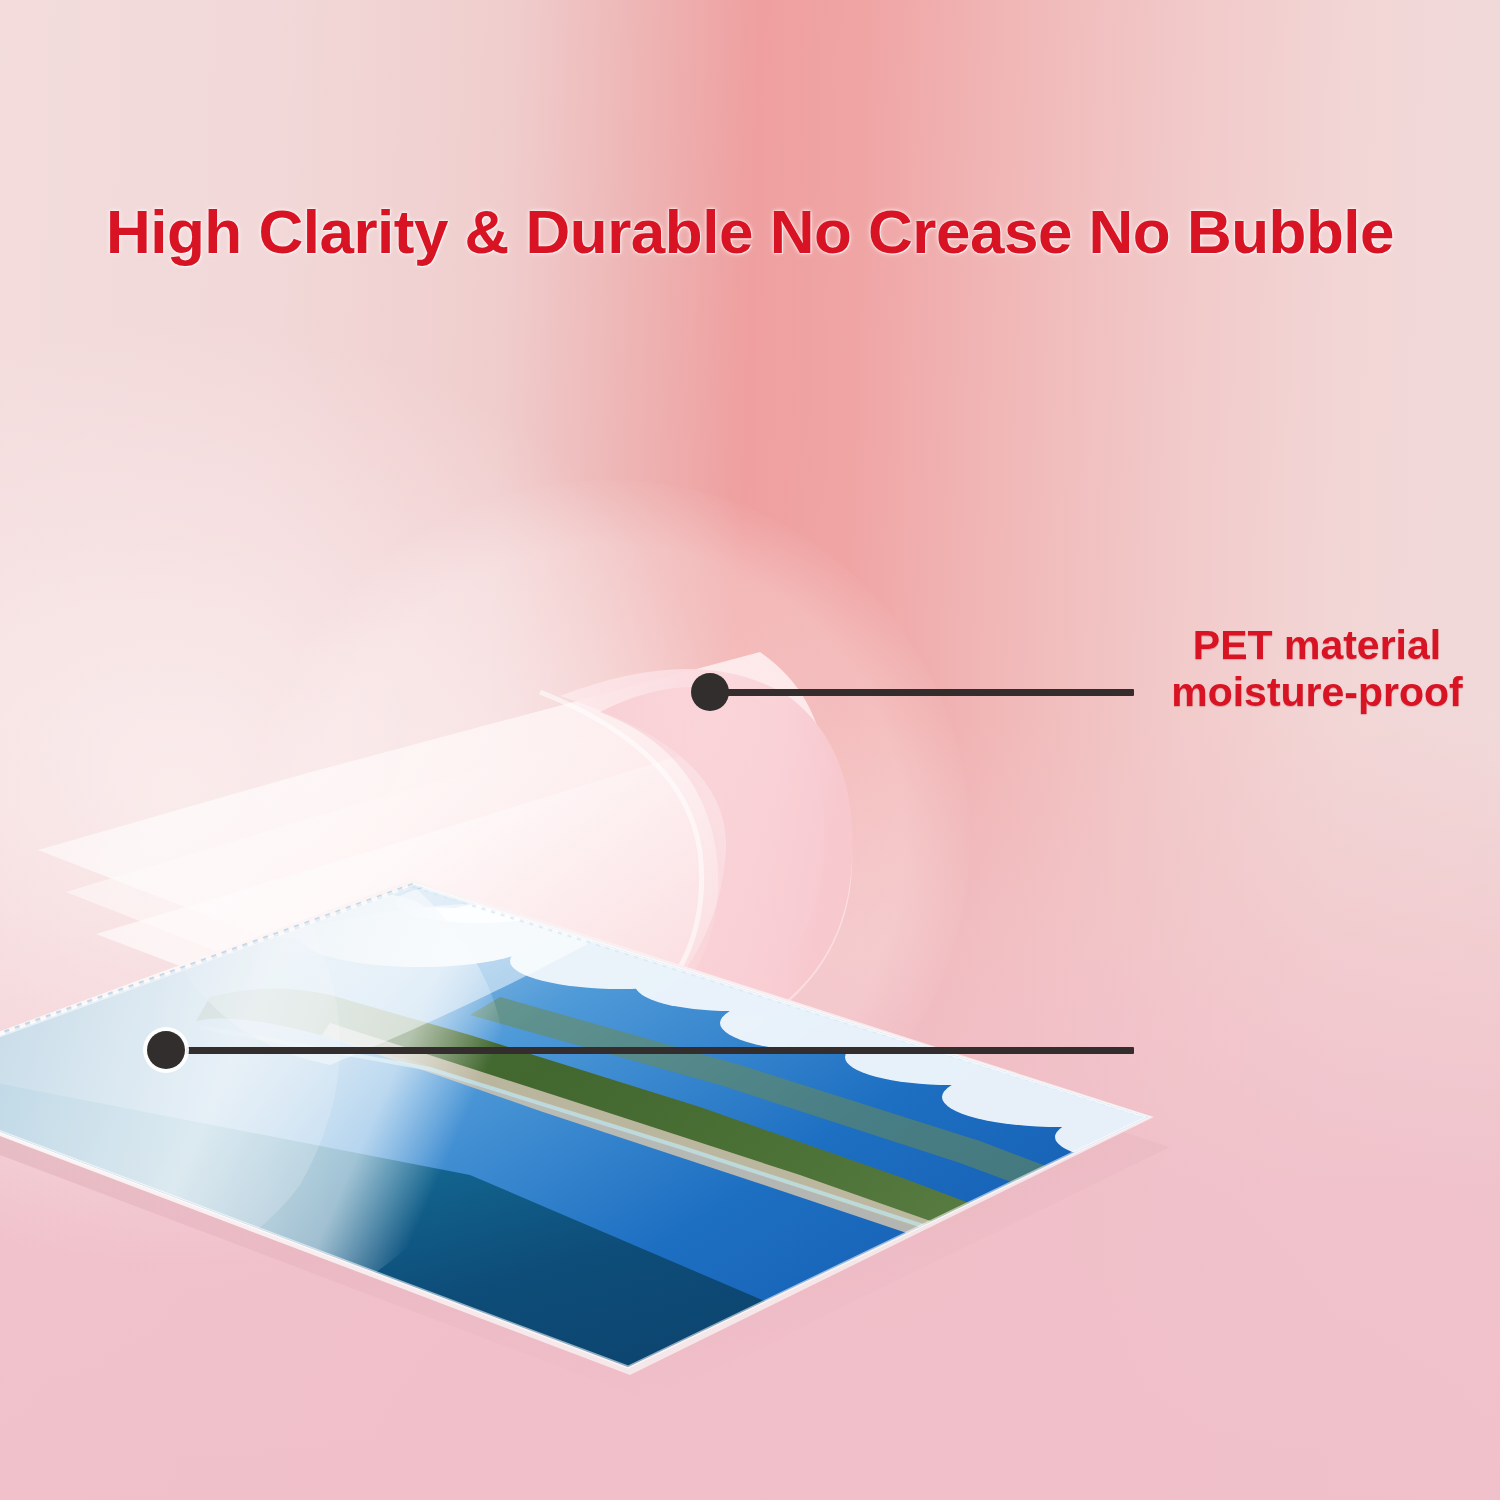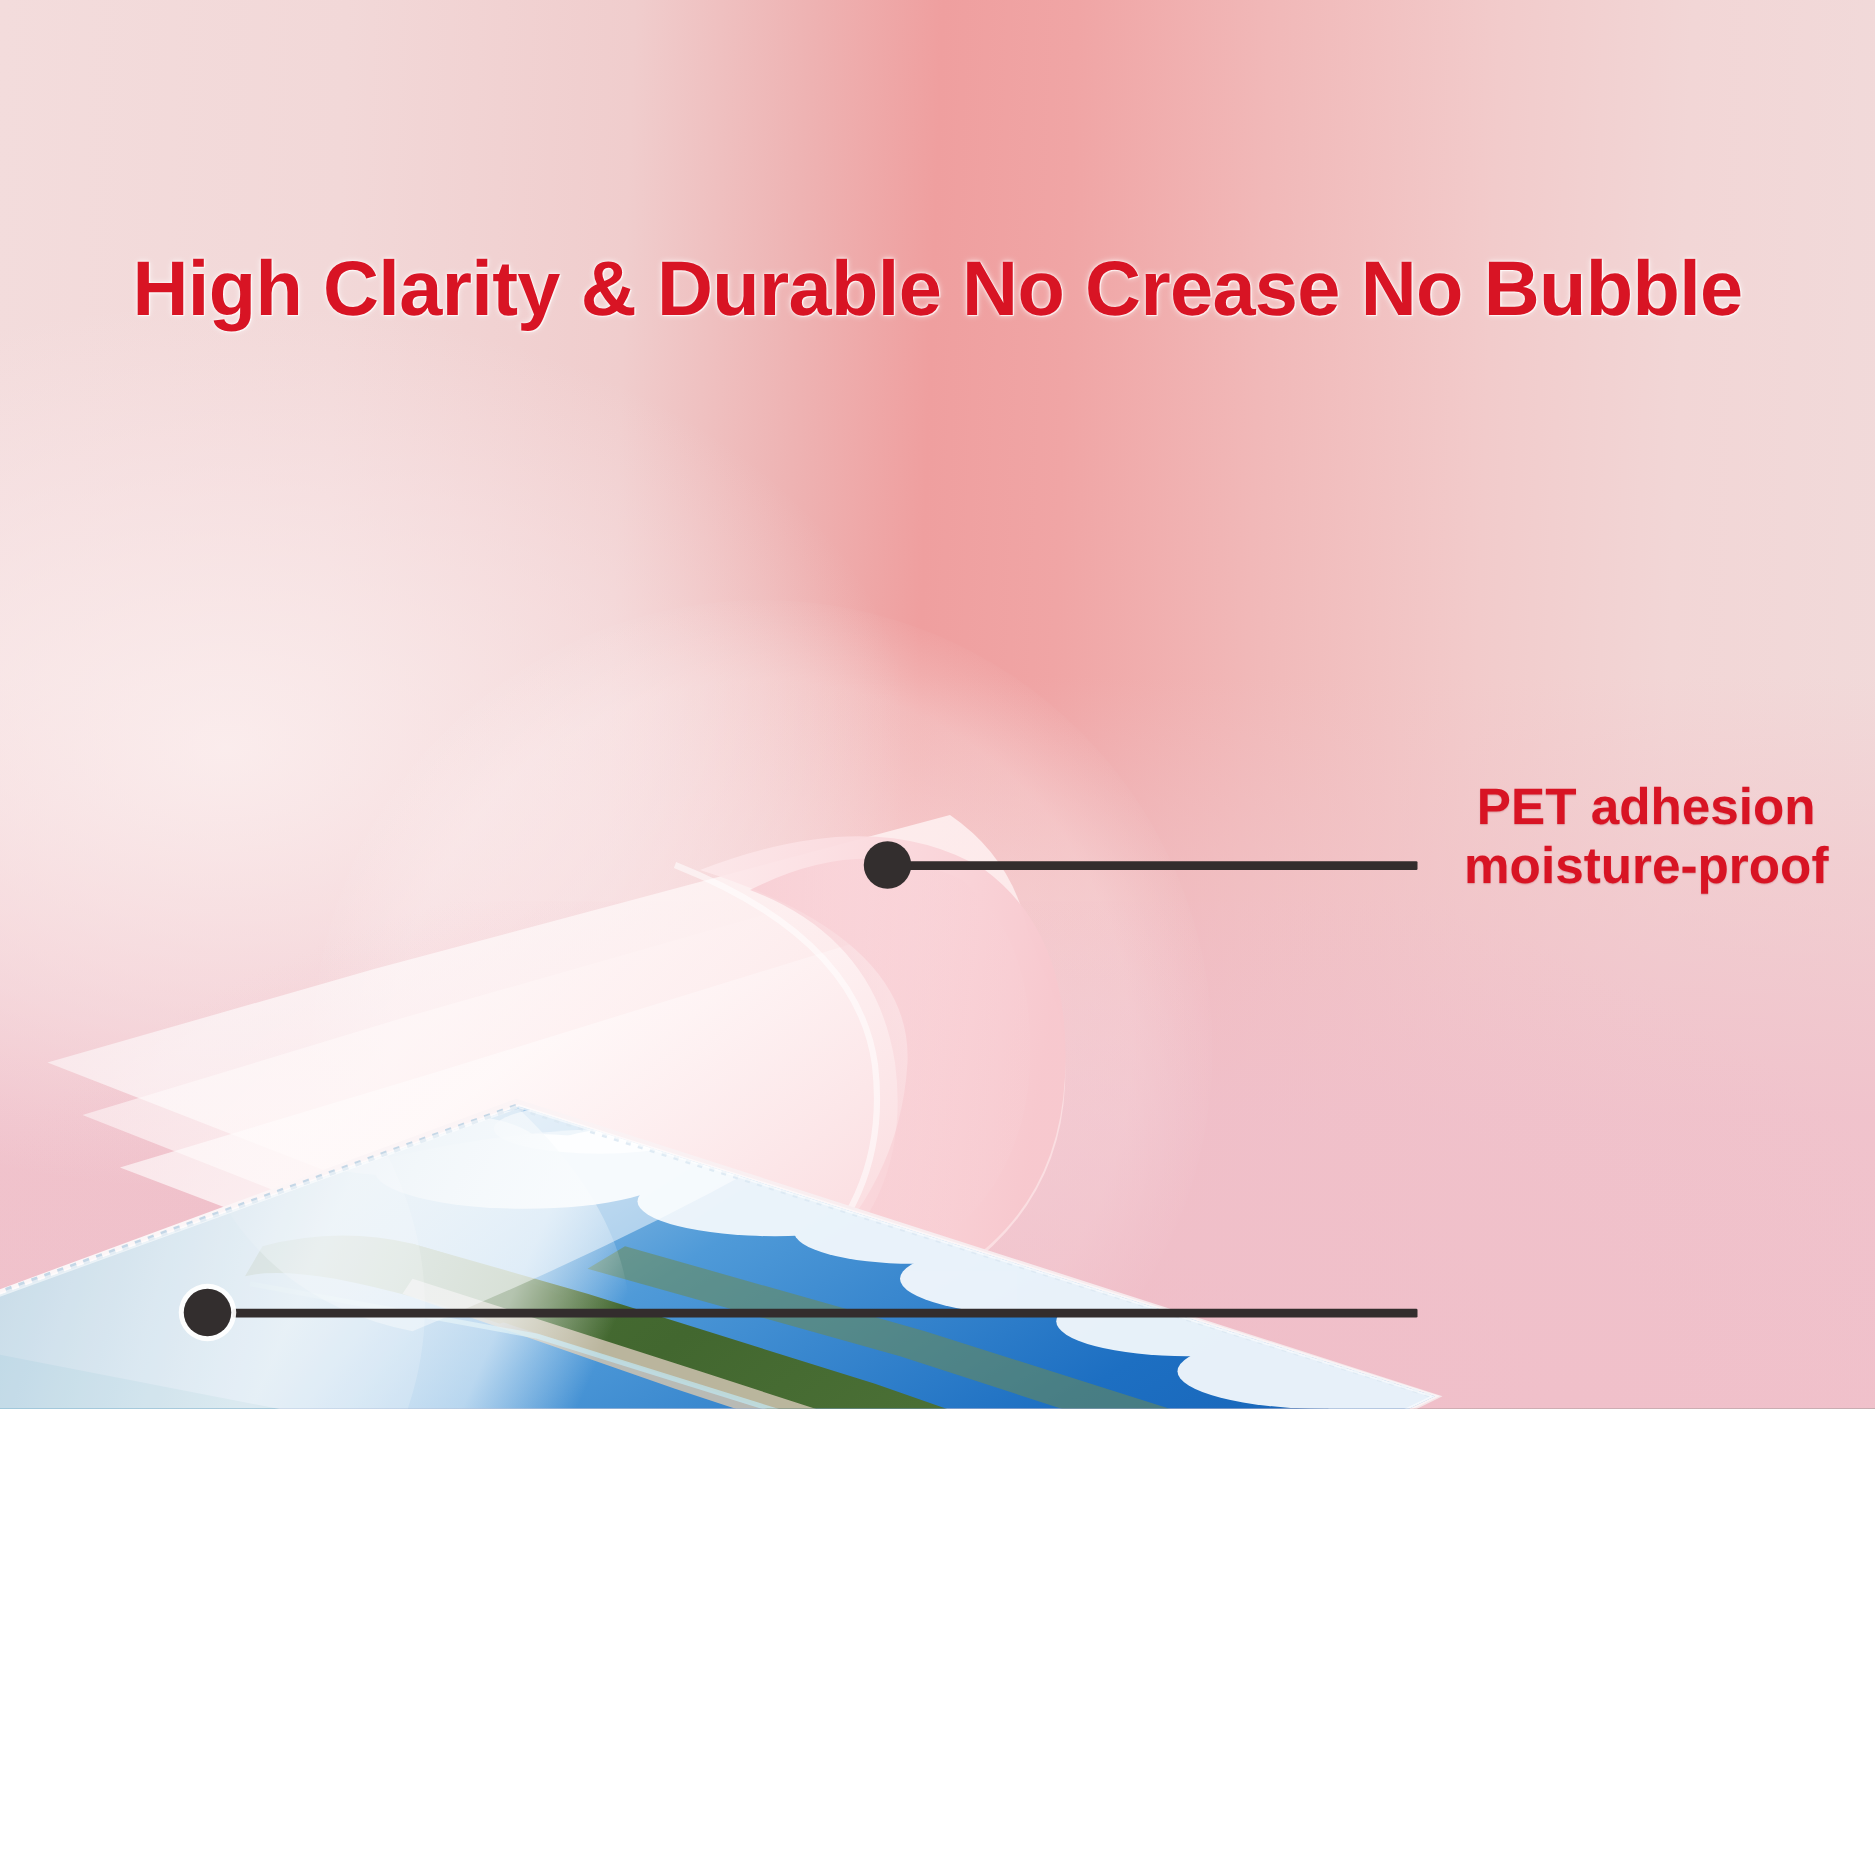--- a/index.html
+++ b/index.html
@@ -4,21 +4,21 @@
 <title>Screen Protector Product Infographic</title>
 <style>
   html, body {
     margin: 0;
     padding: 0;
     background: #ffffff;
   }
   #stage {
     position: relative;
     width: 1500px;
-    height: 1127px;
+    height: 1500px;
     overflow: hidden;
     font-family: "Liberation Sans", sans-serif;
     background: #000000;
   }
 
   
   .bg-base {
     position: absolute;
     inset: 0;
     background:
@@ -281,20 +281,20 @@
       <path d="M 413 40 L -136 238" fill="none" stroke="#bfd4e4" stroke-width="4" stroke-dasharray="5 6" opacity="0.9"></path>
       <path d="M 415 42 L 1146 272" fill="none" stroke="#dbe8f2" stroke-width="3" stroke-dasharray="4 6" opacity="0.85"></path>
     </g>
 
     <polygon points="415,40 1148,272 628,522 -130,238" fill="none" stroke="#ffffff" stroke-opacity="0.55" stroke-width="3"></polygon>
   </svg>
 
   <div class="callout-line" style="left:724px; top:689px; width:410px;"></div>
   <div class="callout-dot" style="left:691px; top:673px; width:38px; height:38px;"></div>
   <div class="label-block" style="left:1152px; top:622px; width:330px;">
-    <span class="lbl-line">PET adhesion</span>
+    <span class="lbl-line">PET material</span>
     <span class="lbl-line">moisture-proof</span>
   </div>
 
   <div class="callout-line" style="left:186px; top:1047px; width:948px;"></div>
   <div class="callout-dot ringed" style="left:147px; top:1031px; width:38px; height:38px;"></div>
 
 </div>
 
 </body></html>

